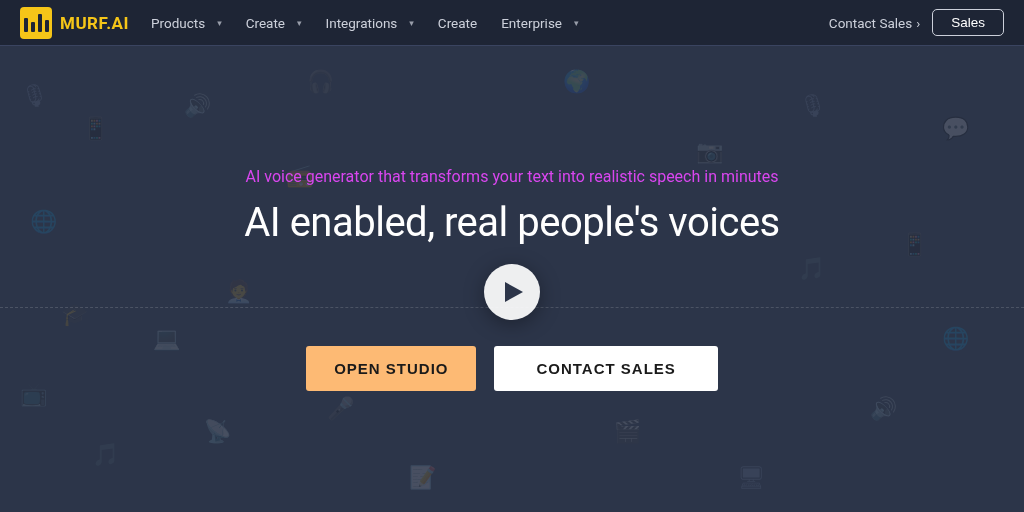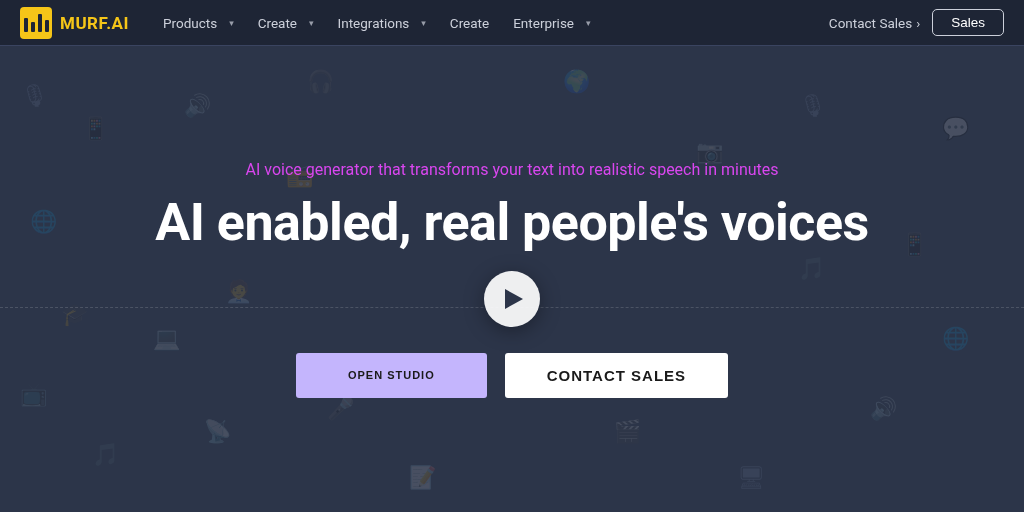--- a/index.html
+++ b/index.html
@@ -6,21 +6,21 @@
     body { width: 1024px; height: 512px; overflow: hidden; font-family: -apple-system, BlinkMacSystemFont, 'Segoe UI', Roboto, sans-serif; background: #2a3347; }
 
     
     nav {
       display: flex; align-items: center;
       background: #1e2535;
       height: 46px; padding: 0 20px;
       position: relative; z-index: 10;
       border-bottom: 1px solid #3a4460;
     }
-    .logo { display: flex; align-items: center; gap: 8px; margin-right: 24px; text-decoration: none; }
+    .logo { display: flex; align-items: center; gap: 8px; margin-right: 12px; text-decoration: none; }
     .logo-icon {
       width: 32px; height: 32px; background: #f5c518;
       display: flex; align-items: center; justify-content: center;
       border-radius: 4px;
     }
     .logo-bars { display: flex; gap: 3px; align-items: flex-end; }
     .logo-bar { width: 4px; background: #1e2535; border-radius: 1px; }
     .logo-text { color: #fff; font-size: 17px; font-weight: 700; letter-spacing: 0.5px; }
     .logo-text span { color: #f5c518; }
 
@@ -74,21 +74,21 @@
       position: absolute;
       width: 100%; left: 0;
       top: 56%; border-top: 1.5px dashed rgba(255,255,255,0.15);
     }
 
     .hero-subtitle {
       color: #d946ef; font-size: 16px; margin-bottom: 14px;
       font-weight: 400; position: relative; z-index: 2;
     }
     .hero-title {
-      color: #fff; font-size: 52px; font-weight: 700;
+      color: #fff; font-size: 40px; font-weight: 400;
       line-height: 1.15; margin-bottom: 18px;
       position: relative; z-index: 2;
       letter-spacing: -0.5px;
     }
     .hero-desc {
       color: #9aadcc; font-size: 14px; line-height: 1.6;
       max-width: 600px; margin-bottom: 22px;
       position: relative; z-index: 2;
     }
 
@@ -110,23 +110,23 @@
       border-bottom: 10px solid transparent;
       border-left: 18px solid #2c3549;
       margin-left: 4px;
     }
 
     
     .cta-row {
       display: flex; gap: 18px; position: relative; z-index: 2;
     }
     .btn-open-studio {
-      background: #c4b5fd; color: #1a1a1a;
-      border: none; padding: 14px 52px;
-      font-size: 11px; font-weight: 700;
+      background: #fdba74; color: #1a1a1a;
+      border: none; padding: 14px 28px;
+      font-size: 15px; font-weight: 700;
       letter-spacing: 1px; cursor: pointer;
       border-radius: 3px; text-transform: uppercase;
     }
     .btn-contact-sales {
       background: #fff; color: #1a1a1a;
       border: none; padding: 14px 42px;
       font-size: 15px; font-weight: 700;
       letter-spacing: 1px; cursor: pointer;
       border-radius: 3px; text-transform: uppercase;
     }

